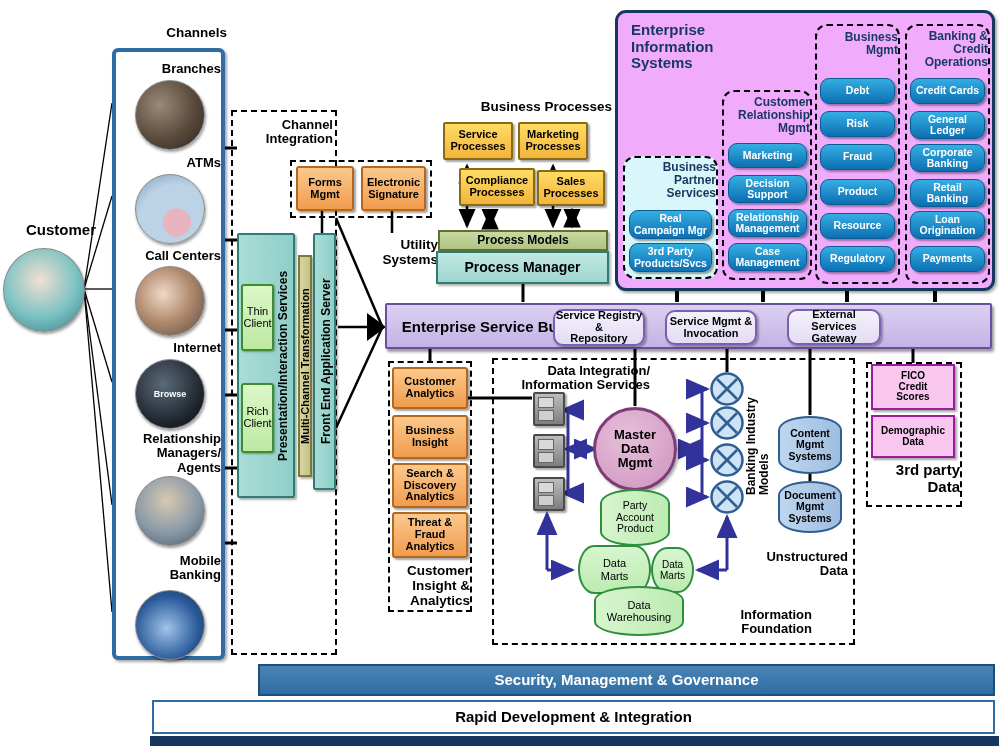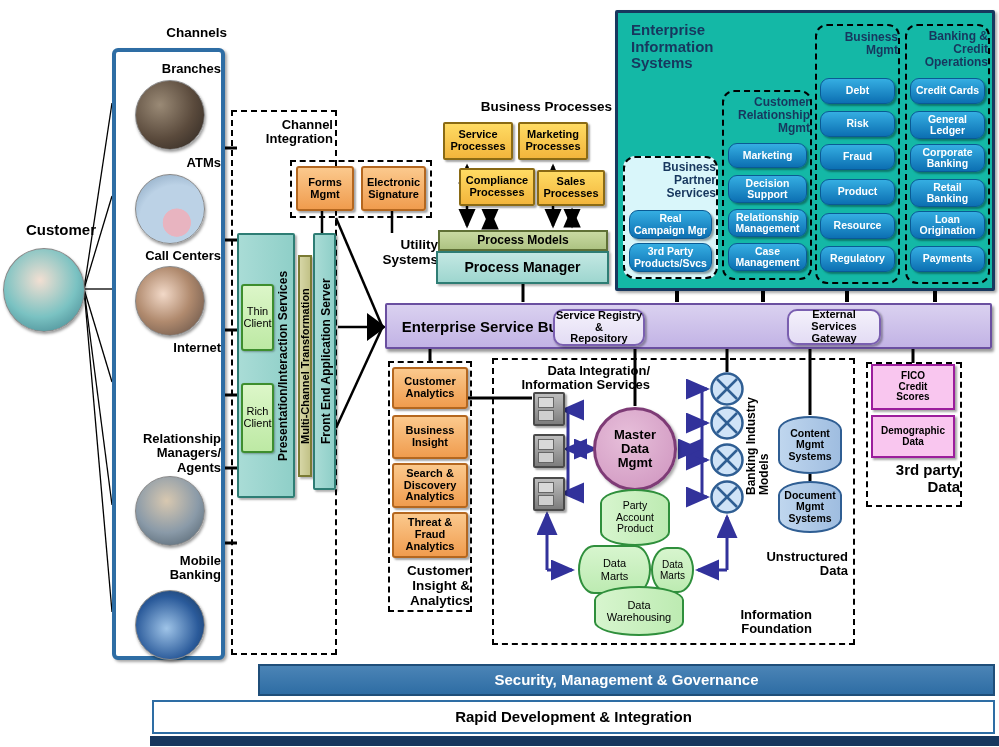--- a/index.html
+++ b/index.html
@@ -22,21 +22,21 @@
   .pink{background:#F9C6EF;border:2px solid #9c1d9c;box-shadow:2px 2px 2px rgba(0,0,0,.35);
         font-weight:bold;font-size:10px;}
   .teal{background:linear-gradient(90deg,#A9DCD6,#8FCFC8);border:2px solid #2E7D74;border-radius:2px;
         box-shadow:2px 2px 2px rgba(0,0,0,.3);}
   .olive{background:linear-gradient(90deg,#D6D6A6,#C2C287);border:2px solid #7a7a33;
          box-shadow:2px 2px 2px rgba(0,0,0,.3);}
   .client{background:linear-gradient(#DCF6C8,#BDE9A4);border:2px solid #3E8E2E;border-radius:3px;
           font-size:11px;box-shadow:1px 1px 2px rgba(0,0,0,.3);}
   .vlabel{writing-mode:vertical-rl;transform:rotate(180deg);font-weight:bold;color:#000;
           display:flex;align-items:center;justify-content:center;white-space:pre-line;line-height:1.05;}
-  .eisbox{position:absolute;box-sizing:border-box;background:#14b8a6;border:3px solid #17375E;border-radius:2px;
+  .eisbox{position:absolute;box-sizing:border-box;background:#f0abfc;border:3px solid #17375E;border-radius:11px;
           box-shadow:2px 2px 3px rgba(0,0,0,.35);}
   .subdash{position:absolute;box-sizing:border-box;border:2px dashed #000;border-radius:12px;}
   .esb{background:linear-gradient(#DAD1F0,#C2B3E5);border:2px solid #6A4FA0;border-radius:2px;
        box-shadow:2px 3px 3px rgba(0,0,0,.4);}
   .esbitem{background:linear-gradient(#F4F1FB,#E3DCF4);border:2px solid #7A5FB0;border-radius:10px;
            box-shadow:1.5px 1.5px 2px rgba(0,0,0,.3);font-weight:bold;font-size:11px;}
   .mdm{background:radial-gradient(circle at 40% 35%,#E7BFDA,#CE93BE);border:3px solid #7E3B76;border-radius:50%;
        font-weight:bold;font-size:13px;box-shadow:2px 2px 3px rgba(0,0,0,.35);}
   .cyl{position:absolute;box-sizing:border-box;display:flex;align-items:center;justify-content:center;
        text-align:center;white-space:pre-line;line-height:1.1;font-size:10.5px;}
@@ -169,20 +169,23 @@
 
   <div class="lbl" style="left:110px;top:26px;width:117px;font-size:13.5px">Channels</div>
   <div class="chanbox" style="left:112px;top:48px;width:113px;height:612px">
     <div class="lbl" style="left:0;top:10px;width:105px;font-size:13px">Branches</div>
     <div class="photo" style="left:19px;top:28px;width:68px;height:68px;background:radial-gradient(circle at 35% 35%,#9a8a76,#5a4a3c 55%,#2a2420)"></div>
     <div class="lbl" style="left:0;top:104px;width:105px;font-size:13px">ATMs</div>
     <div class="photo" style="left:19px;top:122px;width:68px;height:68px;background:radial-gradient(circle at 60% 70%,#e8b4c0 0 22%,#bcd2e6 23% 60%,#7f9cb8)"></div>
     <div class="lbl" style="left:0;top:197px;width:105px;font-size:13px">Call Centers</div>
     <div class="photo" style="left:19px;top:214px;width:68px;height:68px;background:radial-gradient(circle at 40% 40%,#f2d9c8,#b08a6e 48%,#5a4a42)"></div>
     <div class="lbl" style="left:0;top:289px;width:105px;font-size:13px">Internet</div>
+    <div class="photo" style="left:19px;top:307px;width:68px;height:68px;background:radial-gradient(circle at 40% 35%,#5a6a78,#1a2028 70%);color:#fff;font-size:9px;font-weight:bold">
+        <span>Browse</span>
+      </div>
     <div class="lbl" style="left:0;top:380px;width:105px;font-size:13px">Relationship
 Managers/
 Agents</div>
     <div class="photo" style="left:19px;top:424px;width:68px;height:68px;background:radial-gradient(circle at 45% 35%,#d8c8b0,#8a9aa8 55%,#4a5a66)"></div>
     <div class="lbl" style="left:0;top:502px;width:105px;font-size:13px">Mobile
 Banking</div>
     <div class="photo" style="left:19px;top:538px;width:68px;height:68px;background:radial-gradient(circle at 45% 55%,#9fc4e8,#2a5a9a 60%,#16324f)"></div>
   </div>
 
   <div class="box dashed" style="left:231px;top:110px;width:106px;height:545px"></div>
@@ -272,20 +275,22 @@
 Banking</div>
     <div class="box bluebtn" style="left:292px;top:198px;width:75px;height:28px">Loan
 Origination</div>
     <div class="box bluebtn" style="left:292px;top:233px;width:75px;height:26px">Payments</div>
   </div>
 
   <div class="box esb" style="left:385px;top:303px;width:607px;height:46px">
     <div class="lbl" style="left:14px;top:14px;width:165px;font-size:15px">Enterprise Service Bus</div>
     <div class="box esbitem" style="left:166px;top:4px;width:92px;height:37px">Service Registry &amp;
 Repository</div>
+    <div class="box esbitem" style="left:278px;top:5px;width:92px;height:35px">Service Mgmt &amp;
+Invocation</div>
     <div class="box esbitem" style="left:400px;top:4px;width:94px;height:36px">External
 Services Gateway</div>
   </div>
 
   <div class="box dashed" style="left:388px;top:361px;width:84px;height:251px"></div>
   <div class="box orange" style="left:392px;top:367px;width:76px;height:42px">Customer
 Analytics</div>
   <div class="box orange" style="left:392px;top:415px;width:76px;height:44px">Business
 Insight</div>
   <div class="box orange" style="left:392px;top:463px;width:76px;height:45px">Search &amp;

